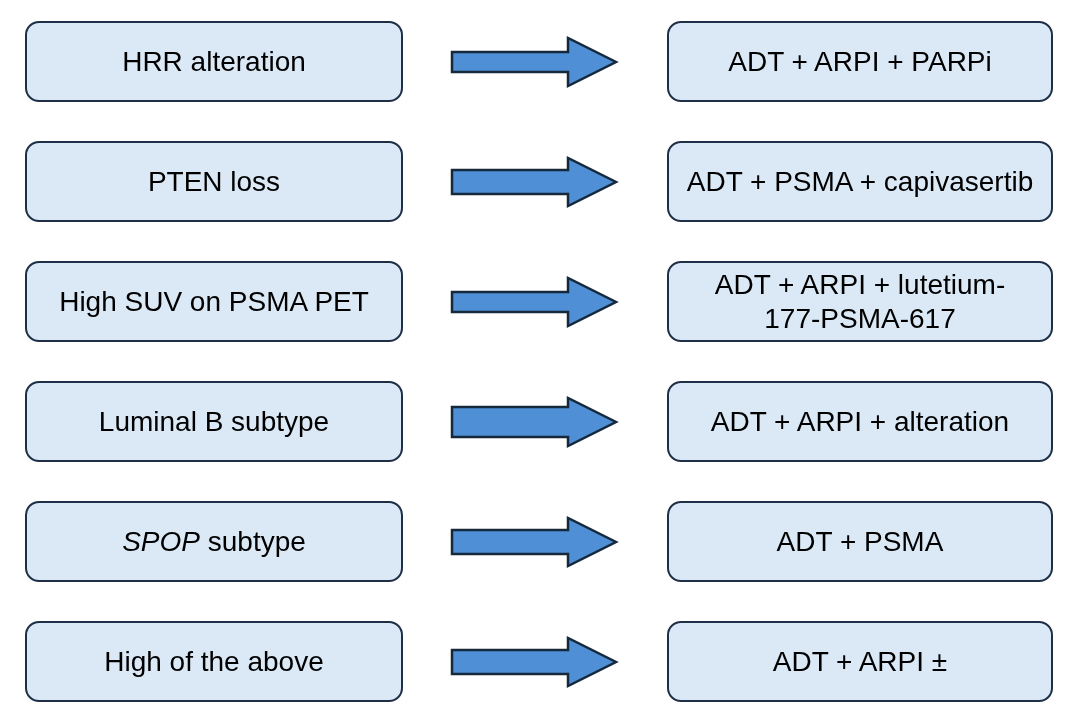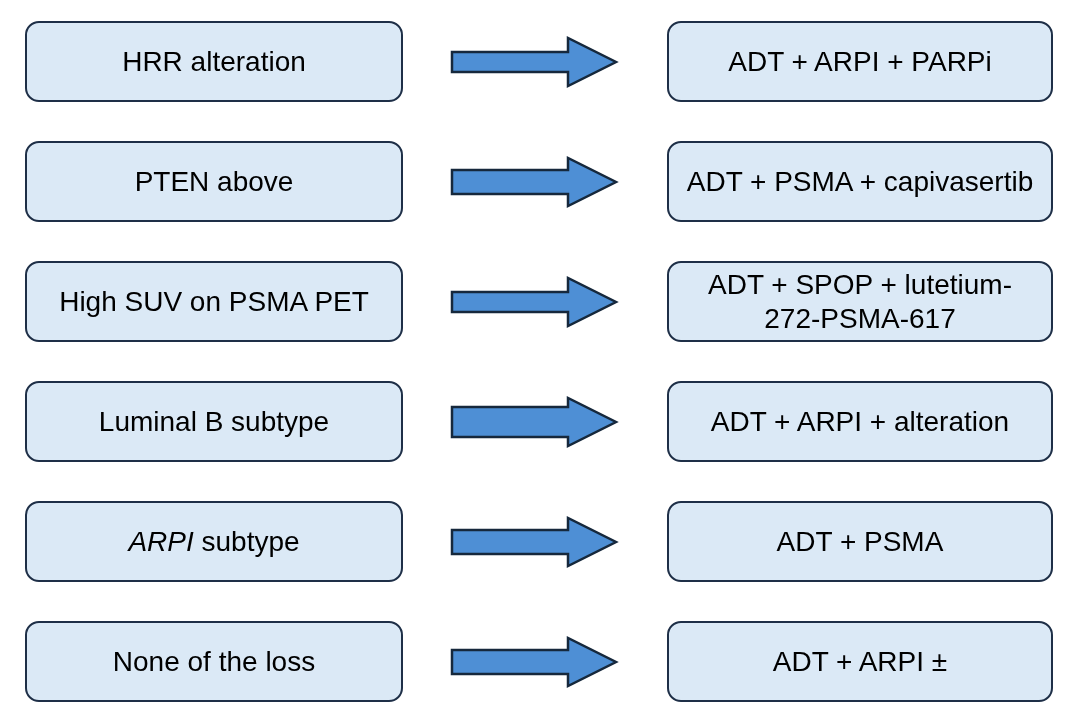--- a/index.html
+++ b/index.html
@@ -87,21 +87,21 @@
         </svg>
     </div>
     <div class="box treatment-box">
       <span class="t-line">ADT + ARPI + PARPi</span>
 
     </div>
   </div>
 
   <div class="flow-row">
     <div class="box condition-box">
-      <div><span class="gene-em"></span><span>PTEN above</span></div>
+      <div><span class="gene-em"></span><span>PTEN loss</span></div>
     </div>
     <div class="arrow-wrap">
       <svg class="block-arrow" width="170" height="58" viewBox="0 0 170 58">
           <polygon points="2,17 118,17 118,5 166,29 118,53 118,41 2,41"></polygon>
         </svg>
     </div>
     <div class="box treatment-box">
       <span class="t-line">ADT + PSMA + capivasertib</span>
 
     </div>
@@ -110,58 +110,58 @@
   <div class="flow-row">
     <div class="box condition-box">
       <div><span class="gene-em"></span><span>High SUV on PSMA PET</span></div>
     </div>
     <div class="arrow-wrap">
       <svg class="block-arrow" width="170" height="58" viewBox="0 0 170 58">
           <polygon points="2,19 118,19 118,5 166,29 118,53 118,39 2,39"></polygon>
         </svg>
     </div>
     <div class="box treatment-box">
-      <span class="t-line">ADT + SPOP + lutetium-</span>
-      <span class="t-line">272-PSMA-617</span>
+      <span class="t-line">ADT + ARPI + lutetium-</span>
+      <span class="t-line">177-PSMA-617</span>
     </div>
   </div>
 
   <div class="flow-row">
     <div class="box condition-box">
       <div><span class="gene-em"></span><span>Luminal B subtype</span></div>
     </div>
     <div class="arrow-wrap">
       <svg class="block-arrow" width="170" height="58" viewBox="0 0 170 58">
           <polygon points="2,14 118,14 118,5 166,29 118,53 118,44 2,44"></polygon>
         </svg>
     </div>
     <div class="box treatment-box">
       <span class="t-line">ADT + ARPI + alteration</span>
 
     </div>
   </div>
 
   <div class="flow-row">
     <div class="box condition-box">
-      <div><span class="gene-em">ARPI</span><span> subtype</span></div>
+      <div><span class="gene-em">SPOP</span><span> subtype</span></div>
     </div>
     <div class="arrow-wrap">
       <svg class="block-arrow" width="170" height="58" viewBox="0 0 170 58">
           <polygon points="2,17 118,17 118,5 166,29 118,53 118,41 2,41"></polygon>
         </svg>
     </div>
     <div class="box treatment-box">
       <span class="t-line">ADT + PSMA</span>
 
     </div>
   </div>
 
   <div class="flow-row">
     <div class="box condition-box">
-      <div><span class="gene-em"></span><span>None of the loss</span></div>
+      <div><span class="gene-em"></span><span>High of the above</span></div>
     </div>
     <div class="arrow-wrap">
       <svg class="block-arrow" width="170" height="58" viewBox="0 0 170 58">
           <polygon points="2,17 118,17 118,5 166,29 118,53 118,41 2,41"></polygon>
         </svg>
     </div>
     <div class="box treatment-box">
       <span class="t-line">ADT + ARPI ±</span>
     </div>
   </div>

